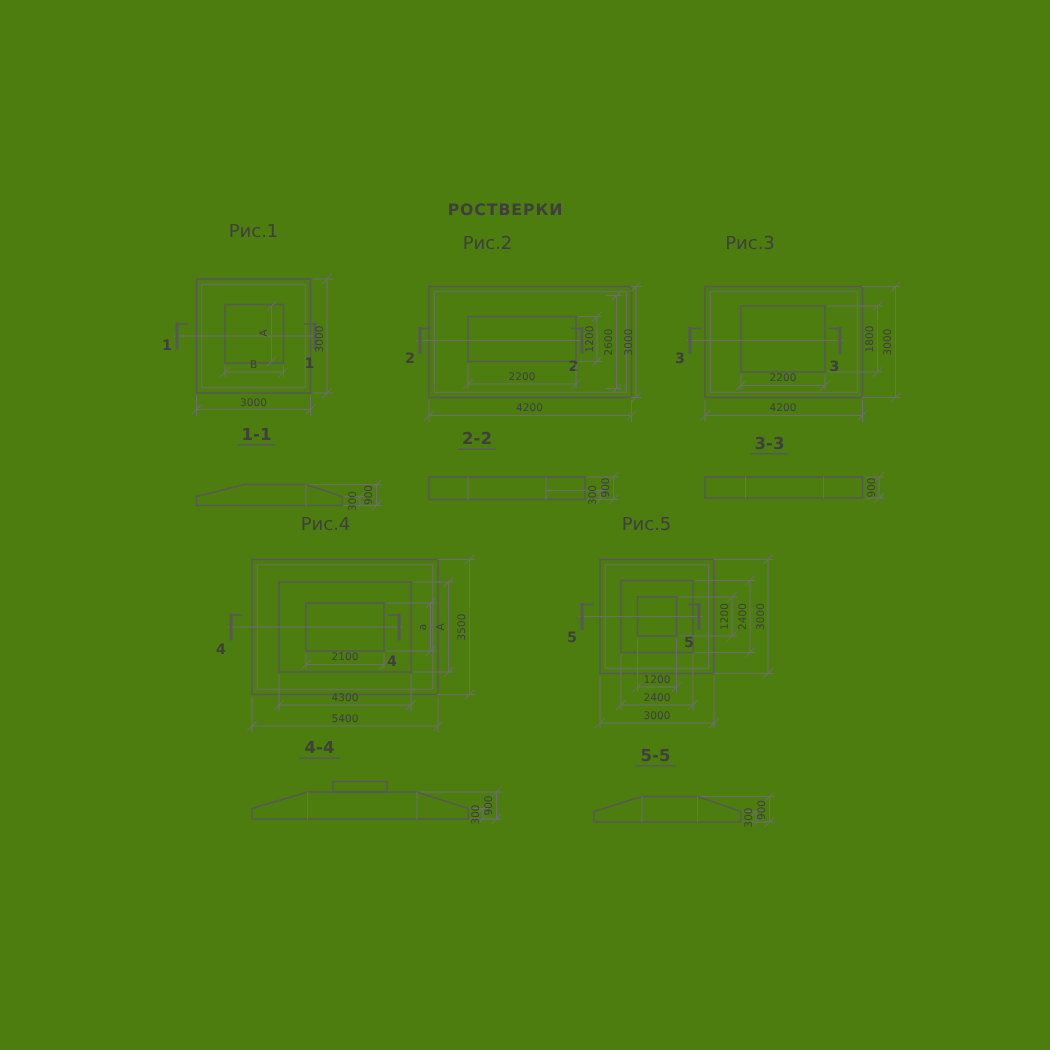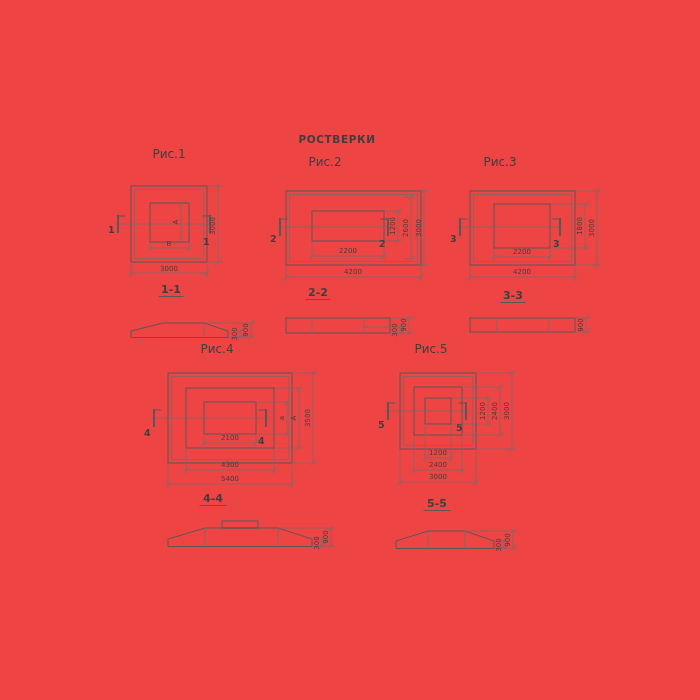--- a/index.html
+++ b/index.html
@@ -1,17 +1,17 @@
 <!DOCTYPE html>
 <html><head>
 <meta charset="utf-8">
 <style>
   html,body{margin:0;padding:0;background:#ffffff;}
   body{width:700px;height:700px;overflow:hidden;position:relative;}
-  .page{width:700px;height:700px;background:#ef4444;}
+  .page{width:700px;height:700px;background:#4d7c0f;}
   svg{display:block;}
   .ln{stroke:#585858;fill:none;stroke-width:1;stroke-linecap:square;}
   .thin{stroke:#6e6e6e;stroke-width:0.7;}
   .bar{stroke-width:2;}
   text{fill:#3f3f3f;font-family:"DejaVu Sans",sans-serif;}
   .title{font-size:10.5px;font-weight:bold;text-anchor:middle;letter-spacing:.6px;}
   .cap{font-size:12px;text-anchor:middle;}
   .sec{font-size:11px;font-weight:bold;text-anchor:middle;}
   .cut{font-size:9.5px;font-weight:bold;}
   .dimtxt{font-size:7px;text-anchor:middle;}

